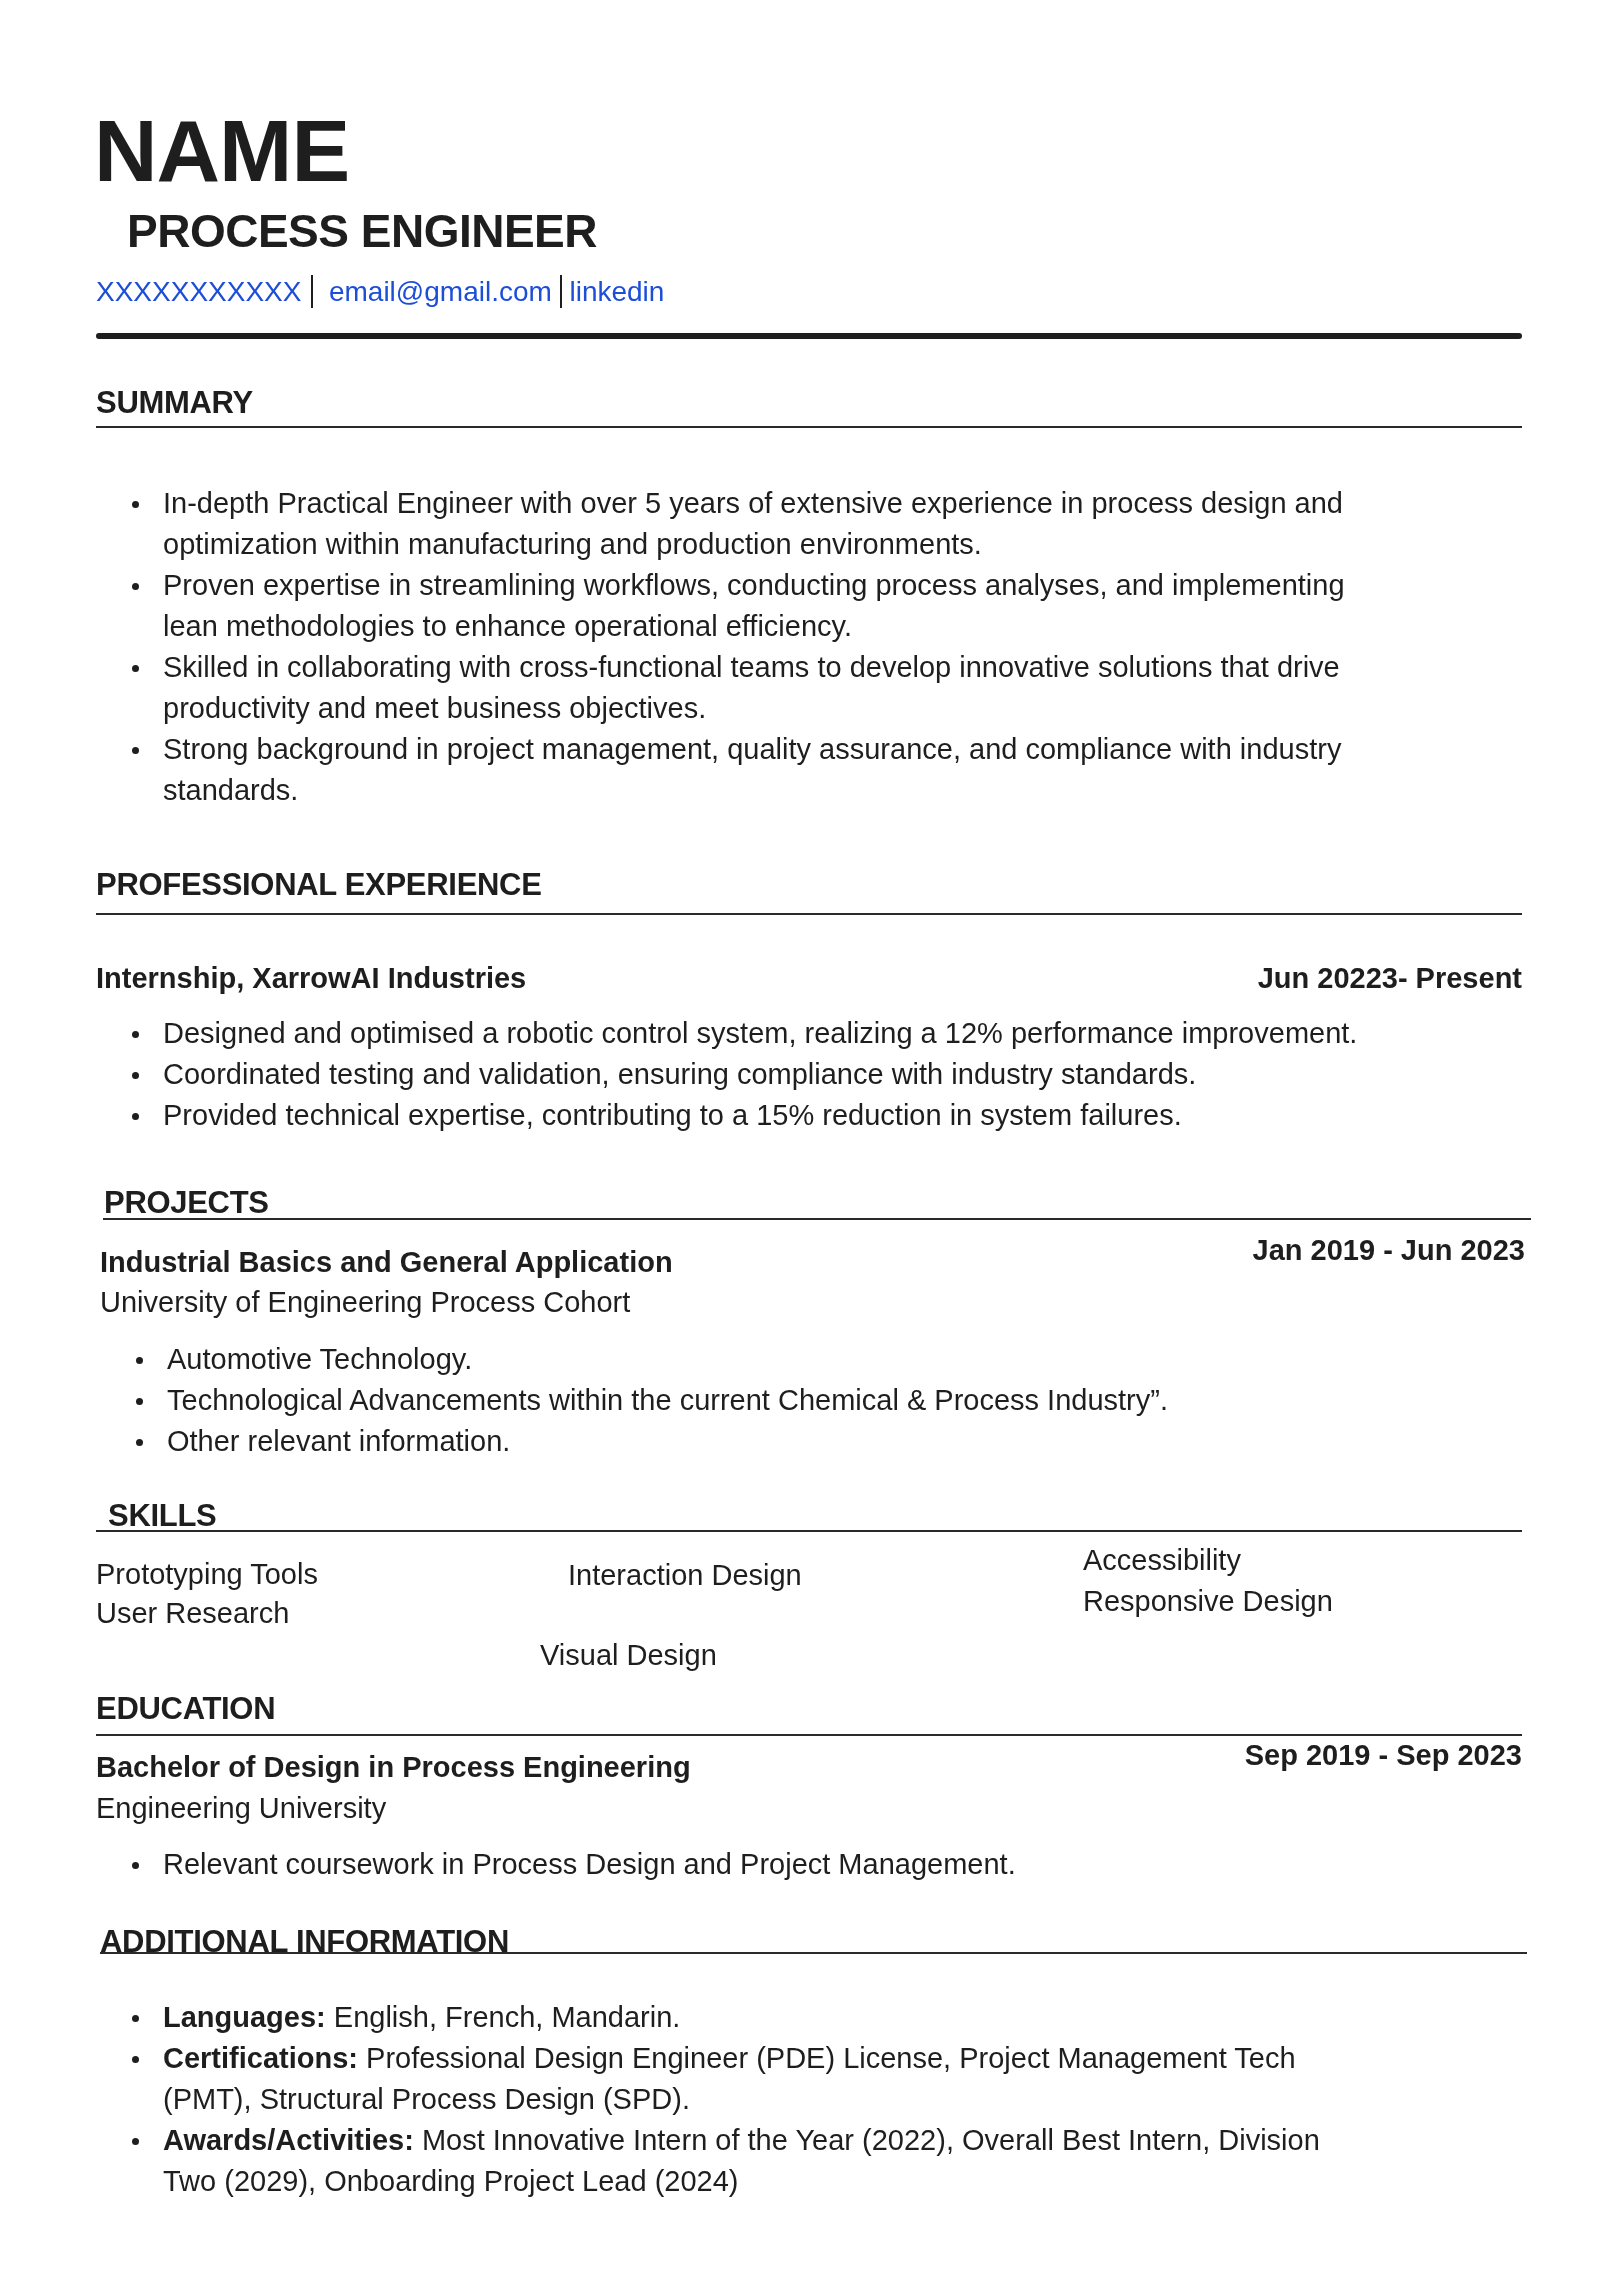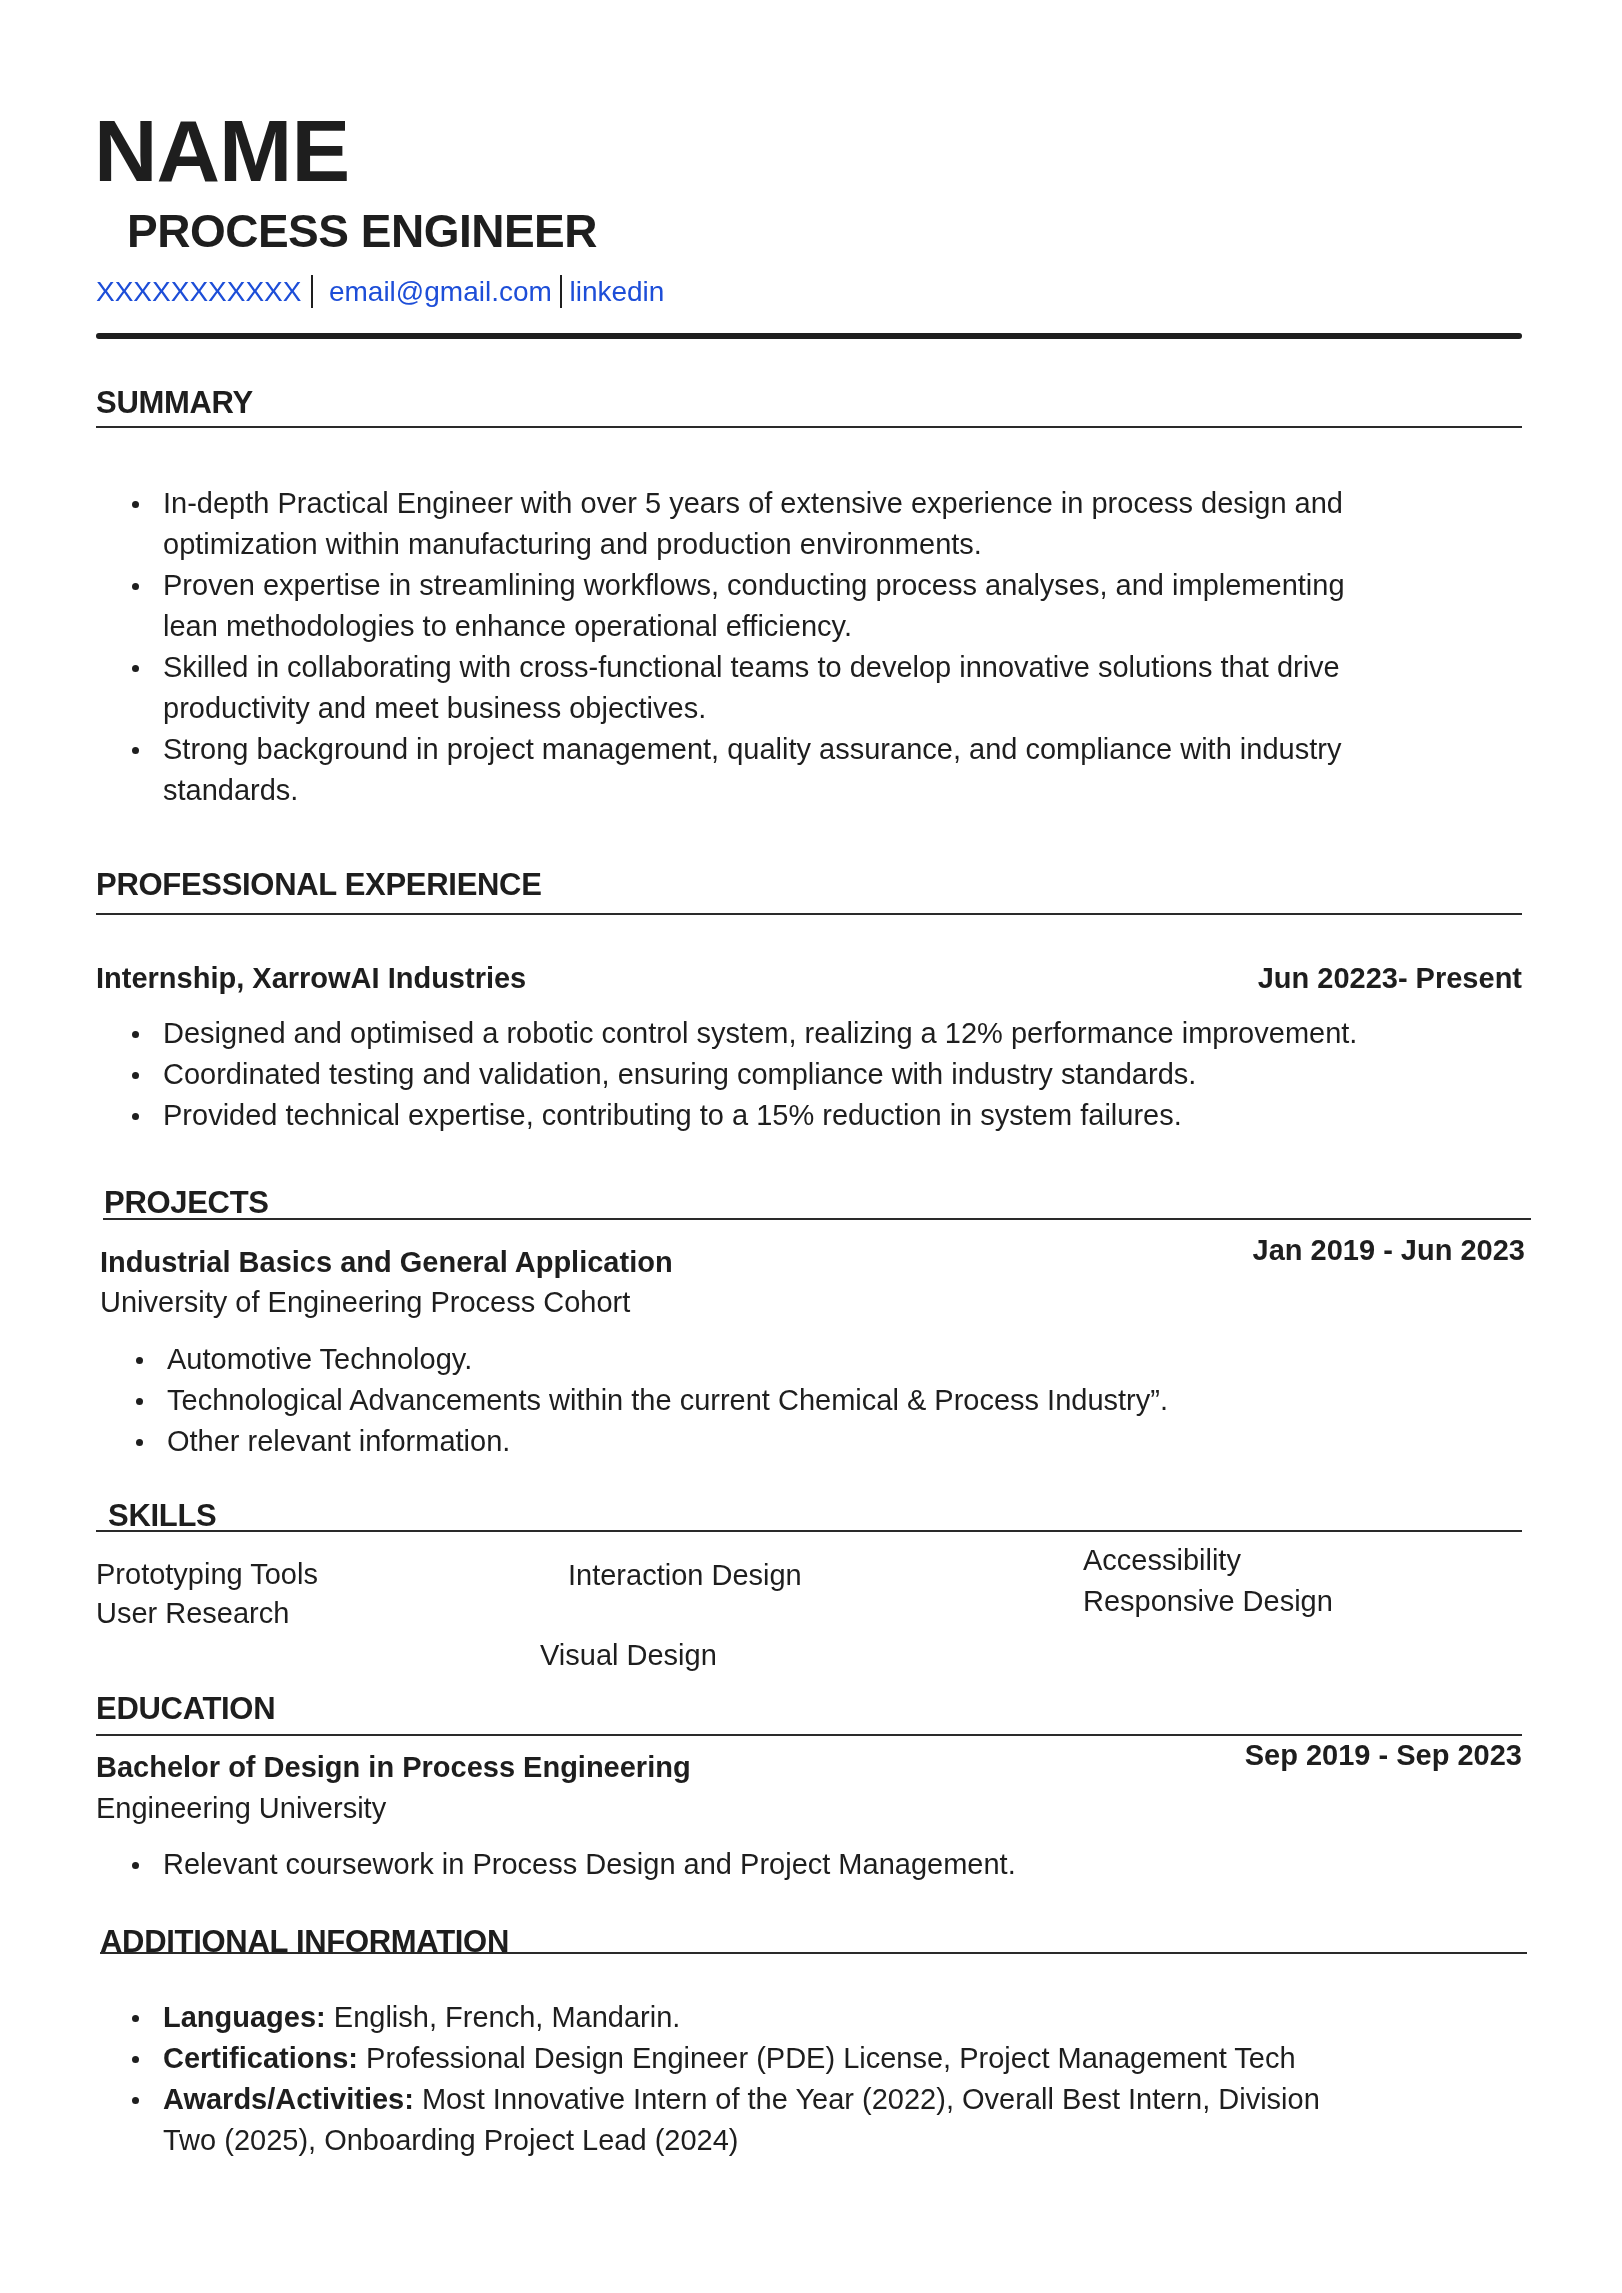--- a/index.html
+++ b/index.html
@@ -75,16 +75,16 @@
 <div class="abs txt bold right" style="right:100px; top:1735px;">Sep 2019 - Sep 2023</div>
 <div class="abs txt" style="left:96px; top:1788px;">Engineering University</div>
 <ul class="bullets" style="left:96px; top:1828px; width:1431px;">
   <li><span class="dot"></span><span>Relevant coursework in Process Design and Project Management.</span></li>
 </ul>
 
 <div class="abs h2" style="left:100px; top:1922px;">ADDITIONAL INFORMATION</div>
 <div class="abs rule" style="left:100px; top:1952px; width:1427px;"></div>
 <ul class="bullets" style="left:96px; top:1981px; width:1431px;">
   <li><span class="dot"></span><span class="bold">Languages:</span><span> English, French, Mandarin.</span></li>
-  <li><span class="dot"></span><span class="bold">Certifications:</span><span> Professional Design Engineer (PDE) License, Project Management Tech</span><br></li>
-  <li><span class="dot"></span><span class="bold">Awards/Activities:</span><span> Most Innovative Intern of the Year (2022), Overall Best Intern, Division</span><br><span>Two (2025), Onboarding Project Lead (2024)</span></li>
+  <li><span class="dot"></span><span class="bold">Certifications:</span><span> Professional Design Engineer (PDE) License, Project Management Tech</span><br><span>(PMT), Structural Process Design (SPD).</span></li>
+  <li><span class="dot"></span><span class="bold">Awards/Activities:</span><span> Most Innovative Intern of the Year (2022), Overall Best Intern, Division</span><br><span>Two (2029), Onboarding Project Lead (2024)</span></li>
 </ul>
 
 
 </body></html>

